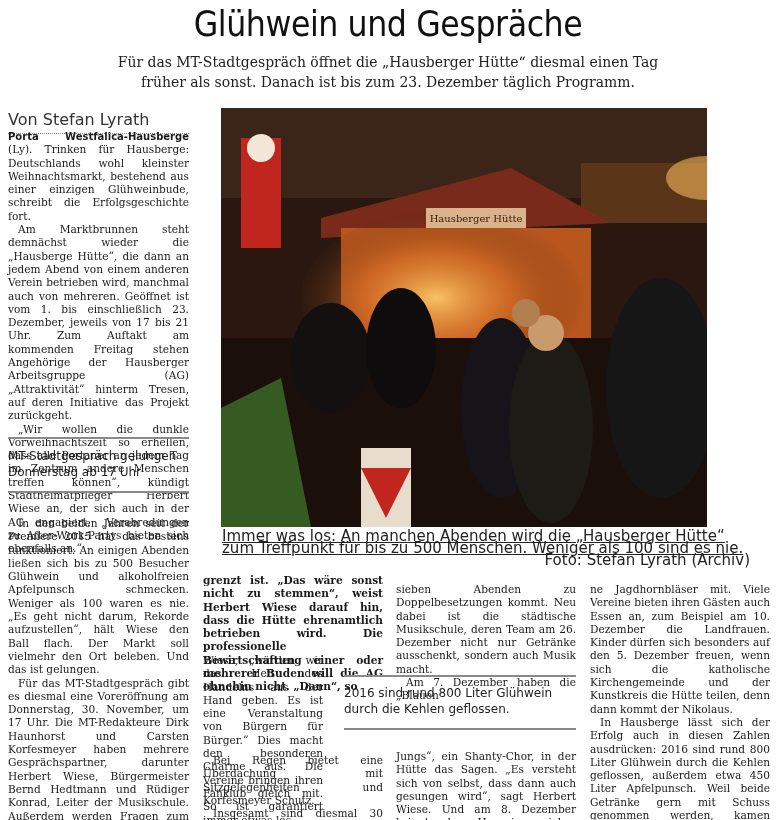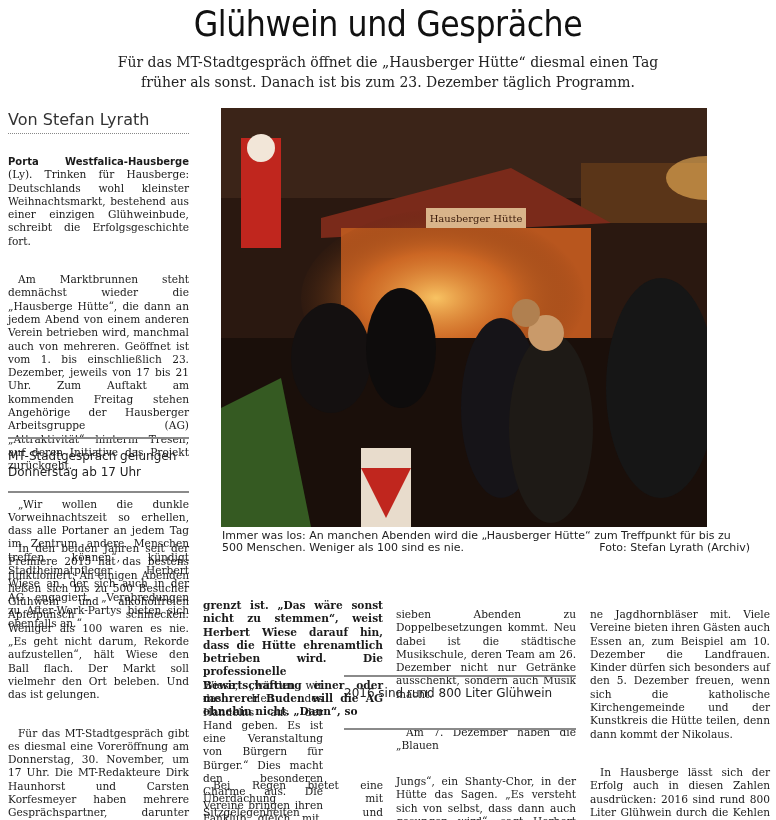--- a/index.html
+++ b/index.html
@@ -15,21 +15,21 @@
     .subhead {
       position: absolute; left: 60px; top: 52px; width: 656px; text-align: center;
       font-family: "DejaVu Serif", serif; font-size: 15.5px; line-height: 20px; color: #222;
       transform: scaleX(0.9); transform-origin: center top;
     }
 
     .col {
       position: absolute; font-size: 10.6px; line-height: 13.3px; text-align: justify;
       hyphens: manual; color: #1a1a1a;
     }
-    .col p { text-indent: 10px; margin-top: 25px; }
+    .col p { text-indent: 10px; }
     .col p.noindent { text-indent: 0; }
     .col .lead { font-family: "DejaVu Sans", sans-serif; font-weight: bold; font-size: 10px; }
 
     .byline {
       position: absolute; left: 8px; top: 110px; width: 181px;
       font-family: "DejaVu Sans", sans-serif; font-size: 16px; color: #333;
       padding-bottom: 4px; border-bottom: 1px dotted #888;
     }
 
     .infobox {
@@ -38,21 +38,21 @@
     }
     .infobox .txt { font-size: 12px; line-height: 16px; }
 
     .photo {
       position: absolute; left: 221px; top: 108px; width: 486px; height: 419px; overflow: hidden;
       background: radial-gradient(ellipse at 40% 45%, #d9892a 0%, #8a3e12 25%, #3a1c0c 55%, #140a05 100%);
     }
     .photo svg { display: block; }
     .caption {
       position: absolute; left: 222px; top: 530px; width: 528px;
-      font-family: "DejaVu Sans", sans-serif; font-size: 11px; line-height: 12px; color: #222;
+      font-family: "DejaVu Sans", sans-serif; font-size: 15px; line-height: 12px; color: #222; text-decoration: underline;
     }
     .caption .credit { float: right; }
   </style>
 </head>
 <body>
 
 <h1 class="headline">Glühwein und Gespräche</h1>
 <div class="subhead">
   <div>Für das MT-Stadtgespräch öffnet die „Hausberger Hütte“ diesmal einen Tag</div>
   <div>früher als sonst. Danach ist bis zum 23. Dezember täglich Programm.</div>
@@ -128,20 +128,21 @@
   <p>Insgesamt sind diesmal 30 Vereine und Gruppen beteiligt, weshalb es an</p>
 </div>
 
 <div class="col" style="left:396px; top:583px; width:180px;">
   <p class="noindent">sieben Abenden zu Doppelbesetzungen kommt. Neu dabei ist die städtische Musikschule, deren Team am 26. Dezember nicht nur Getränke ausschenkt, sondern auch Musik macht.</p>
   <p>Am 7. Dezember haben die „Blauen</p>
 </div>
 
 <div class="infobox" style="left:344px; top:675px; width:232px; height:55px; padding-top:8px;">
   <div class="txt">2016 sind rund 800 Liter Glühwein</div>
+  <div class="txt">durch die Kehlen geflossen.</div>
 </div>
 
 <div class="col" style="left:396px; top:750px; width:180px;">
   <p class="noindent">Jungs“, ein Shanty-Chor, in der Hütte das Sagen. „Es versteht sich von selbst, dass dann auch gesungen wird“, sagt Herbert Wiese. Und am 8. Dezember bringt der Hegering sicher wieder sei-</p>
 </div>
 
 <div class="col" style="left:590px; top:583px; width:180px;">
   <p class="noindent">ne Jagdhornbläser mit. Viele Vereine bieten ihren Gästen auch Essen an, zum Beispiel am 10. Dezember die Landfrauen. Kinder dürfen sich besonders auf den 5. Dezember freuen, wenn sich die katholische Kirchengemeinde und der Kunstkreis die Hütte teilen, denn dann kommt der Nikolaus.</p>
   <p>In Hausberge lässt sich der Erfolg auch in diesen Zahlen ausdrücken: 2016 sind rund 800 Liter Glühwein durch die Kehlen geflossen, außerdem etwa 450 Liter Apfelpunsch. Weil beide Getränke gern mit Schuss genommen werden, kamen Dutzende Flaschen Calvados, Amaretto und Rum hinzu.</p>
 

